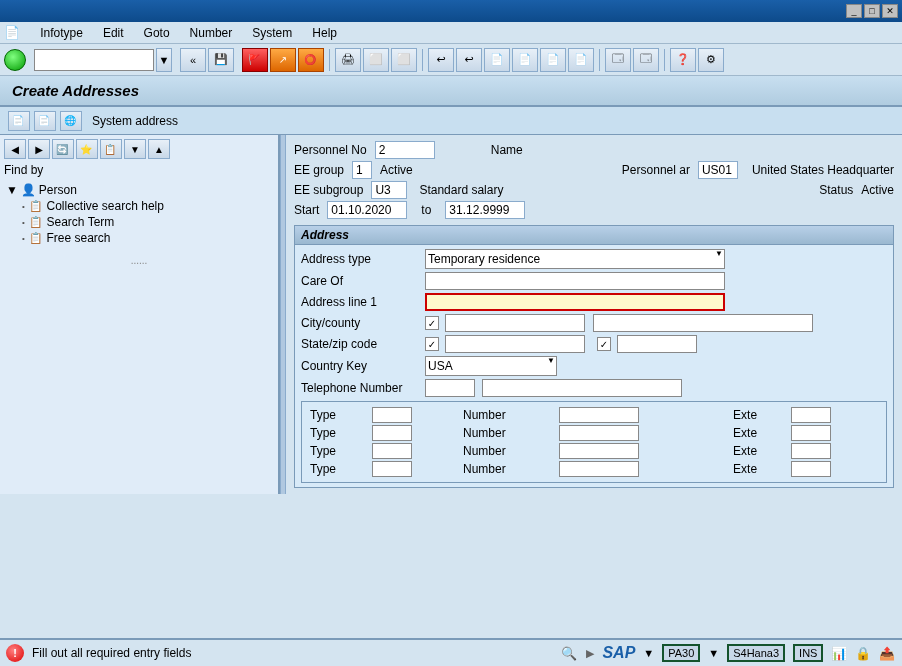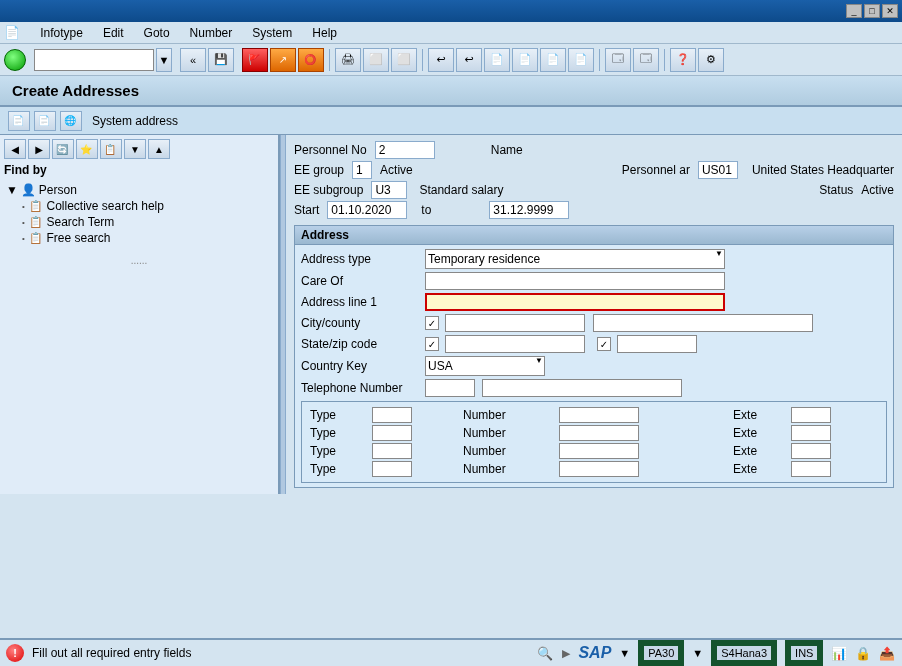--- a/index.html
+++ b/index.html
@@ -157,21 +157,21 @@
     .nav-btn {
       width: 22px; height: 20px;
       background: linear-gradient(to bottom, #e8f0f8, #c8d8e8);
       border: 1px solid #8aabcc;
       display: flex; align-items: center; justify-content: center;
       cursor: pointer;
       font-size: 10px;
     }
     .find-by-label {
       font-size: 12px;
-      font-weight: bold;
+      font-weight: normal;
       margin: 4px 0;
       color: #000;
     }
 
     
     .tree-node {
       padding: 1px 0;
     }
     .tree-root {
       display: flex; align-items: center; gap: 3px;
@@ -228,20 +228,21 @@
       background: #d8eaf8;
       margin-top: 6px;
     }
     .section-header {
       background: linear-gradient(to bottom, #b8d0e8, #9ab8d0);
       padding: 2px 6px;
       font-size: 12px;
       font-weight: bold;
       border-bottom: 1px solid #7a9ab8;
       color: #000;
+      font-style: italic;
     }
     .section-content {
       padding: 4px 6px;
     }
 
     
     .form-row {
       display: flex;
       align-items: center;
       margin-bottom: 3px;
@@ -351,21 +352,21 @@
     .status-right {
       margin-left: auto;
       display: flex;
       align-items: center;
       gap: 8px;
     }
     .status-tag {
       font-size: 11px;
       color: #000;
       background: #c8d8e8;
-      border: 6px solid #14532d;
+      border: 2px solid #14532d;
       padding: 1px 4px;
     }
 
     
     .resize-handle {
       width: 6px;
       background: #b0c8e0;
       border-left: 1px solid #8aabcc;
       border-right: 1px solid #8aabcc;
       cursor: col-resize;
@@ -422,21 +423,21 @@
   <div class="tb-btn">📄</div>
   <div class="tb-divider"></div>
   <div class="tb-btn">🗔</div>
   <div class="tb-btn">🗔</div>
   <div class="tb-divider"></div>
   <div class="tb-btn">❓</div>
   <div class="tb-btn">⚙</div>
 </div>
 
 <div style="background: linear-gradient(to bottom, #c8dff0, #b0cce0); padding: 6px 12px; border-bottom: 2px solid #7a9ab8;">
-  <span style="font-size:15px; font-weight:bold; ">Create Addresses</span>
+  <span style="font-size:15px; font-weight:bold; font-style:italic;">Create Addresses</span>
 </div>
 
 <div class="sub-toolbar">
   <div class="sub-btn">📄</div>
   <div class="sub-btn">📄</div>
   <div class="sub-btn">🌐</div>
   <span class="sub-label">System address</span>
 </div>
 
 <div class="content-split">
@@ -512,21 +513,21 @@
         <span class="info-text" style="margin-left:4px;">Standard salary</span>
         <span style="flex:1;"></span>
         <span class="info-label">Status</span>
         <span class="info-text">Active</span>
       </div>
 
       <div class="info-row">
         <span class="info-label">Start</span>
         <div class="info-value white" style="width:80px;">01.10.2020</div>
         <span class="info-text" style="margin: 0 6px;">to</span>
-        <div class="info-value white" style="width:80px;margin-left:44px;">31.12.9999</div>
+        <div class="info-value white" style="width:80px;">31.12.9999</div>
       </div>
     </div>
 
     <div class="section-box">
       <div class="section-header">Address</div>
       <div class="section-content">
 
         <div class="form-row">
           <span class="form-label">Address type</span>
           <div class="select-wrapper">
@@ -561,21 +562,21 @@
           <span class="form-label">State/zip code</span>
           <div class="form-checkbox">✓</div>
           <input type="text" class="form-input half" value="" style="margin-left: 2px;">
           <div class="form-checkbox" style="margin-left:8px;">✓</div>
           <input type="text" class="form-input small" value="" style="margin-left: 2px;">
         </div>
 
         <div class="form-row">
           <span class="form-label">Country Key</span>
           <div class="select-wrapper">
-            <select class="form-select" style="width:120px;">
+            <select class="form-select" style="width:132px;">
               <option>USA</option>
               <option>CAN</option>
               <option>GBR</option>
             </select>
             <span class="select-arrow">▼</span>
           </div>
         </div>
 
         <div class="form-row">
           <span class="form-label">Telephone Number</span>

